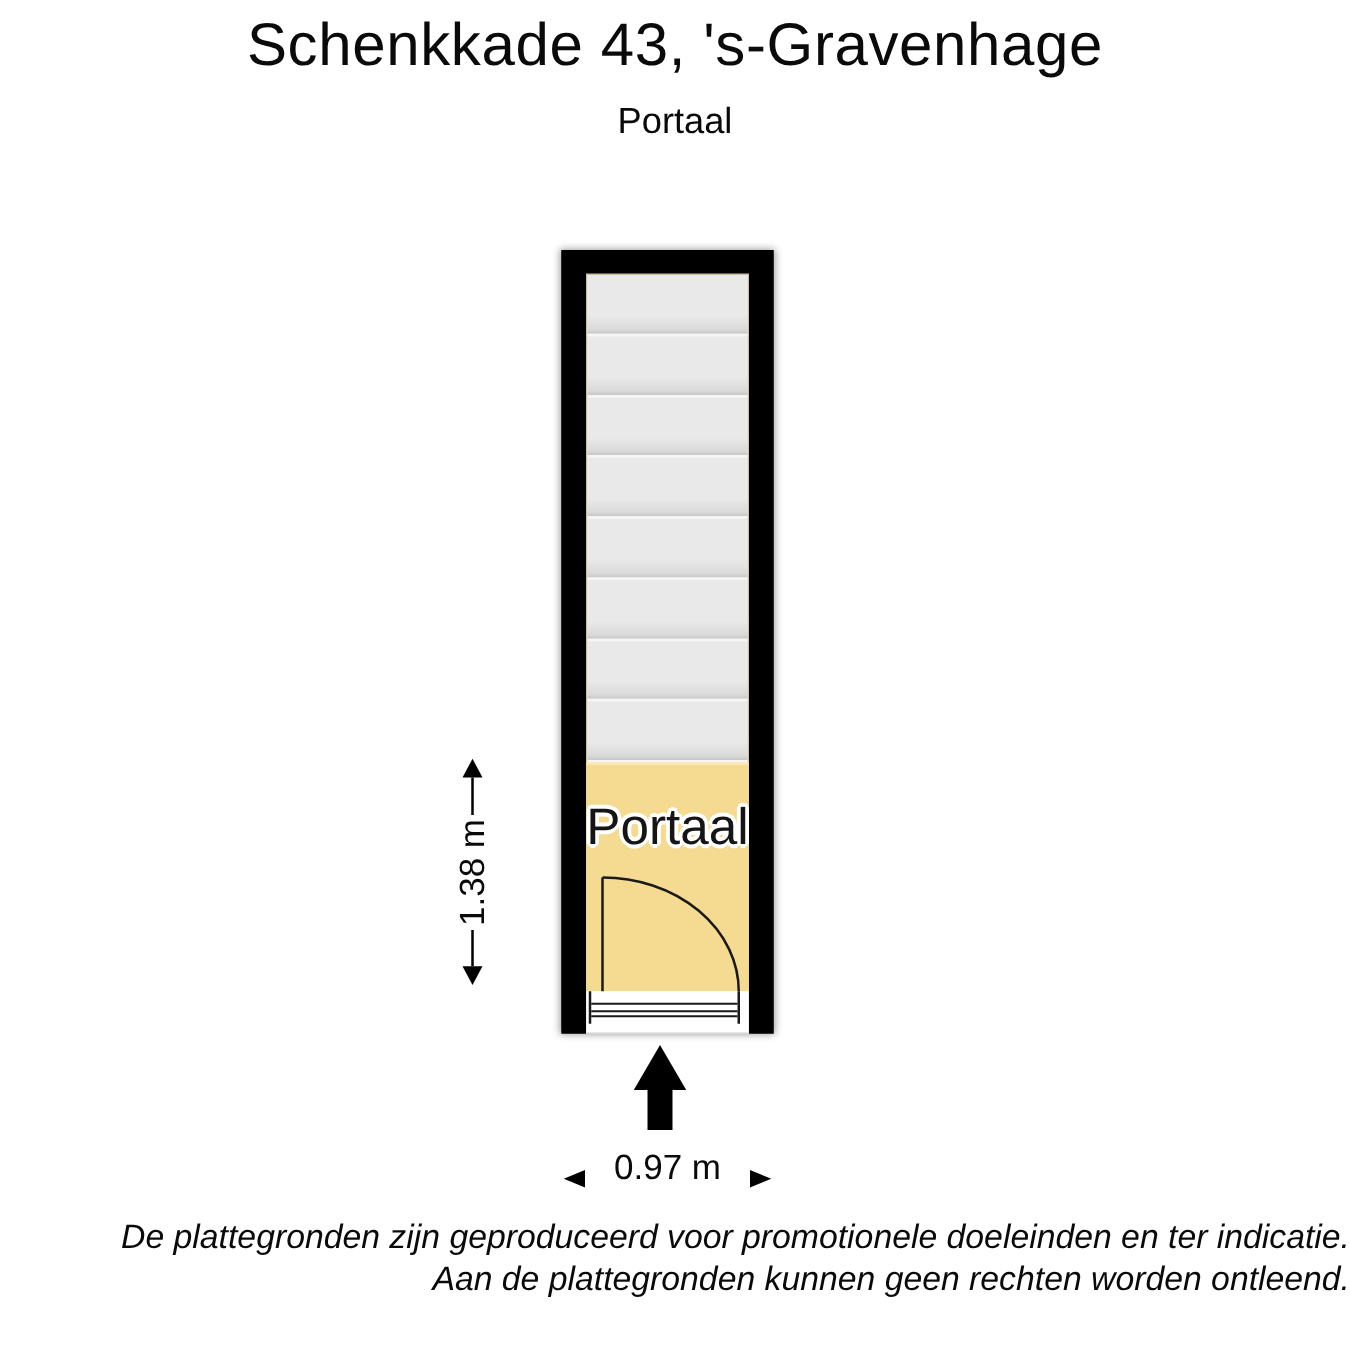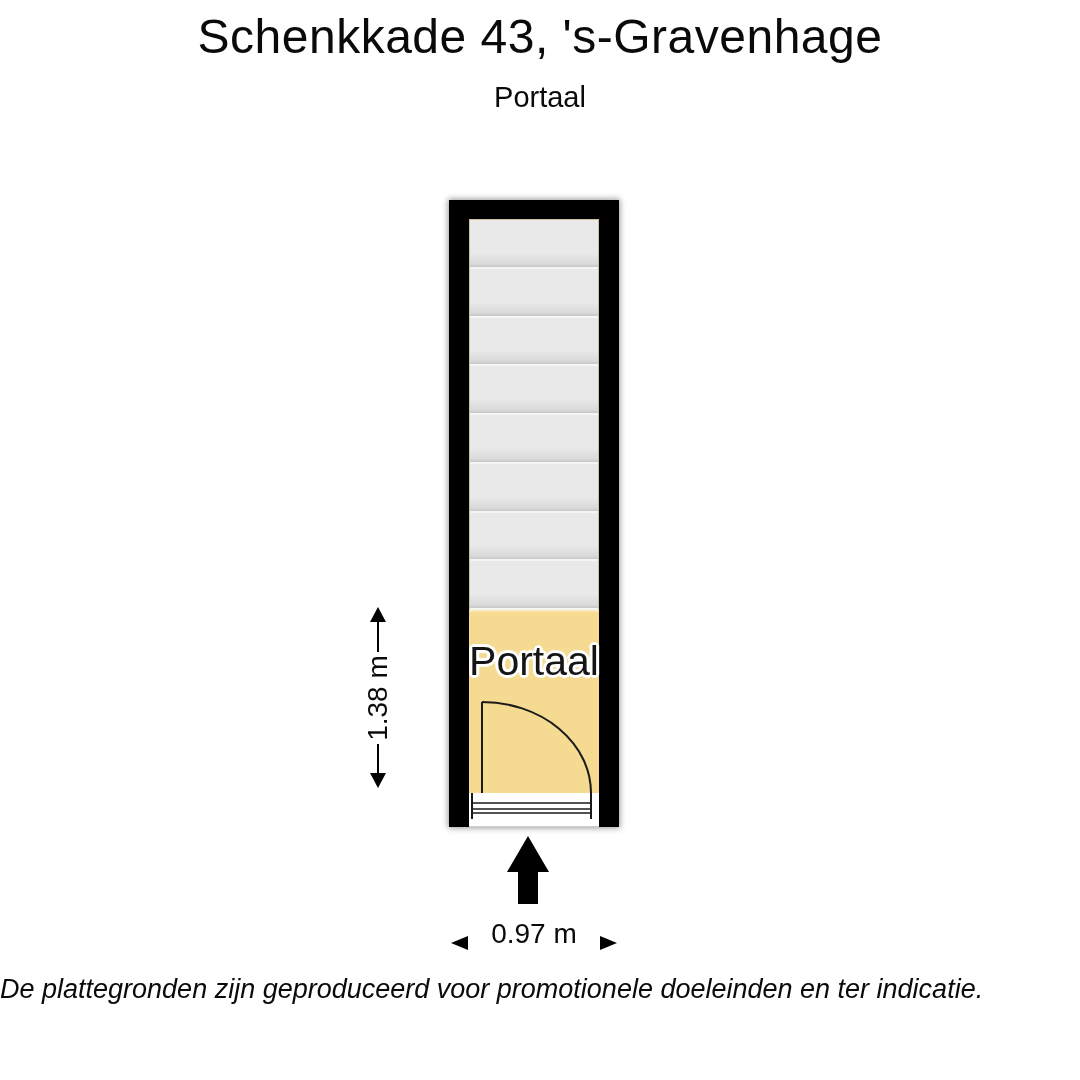--- a/index.html
+++ b/index.html
@@ -71,21 +71,21 @@
   
   .hdim{
     position:absolute;left:449px;top:916px;width:170px;height:34px;
     display:flex;align-items:flex-end;justify-content:center;gap:23px;
   }
   .tri-left{width:0;height:0;border-top:7px solid transparent;border-bottom:7px solid transparent;border-right:17px solid #000;}
   .tri-right{width:0;height:0;border-top:7px solid transparent;border-bottom:7px solid transparent;border-left:17px solid #000;}
   .hlabel{font-size:28px;color:#0a0a0a;white-space:nowrap;}
   
   .footer{
-    position:absolute;top:972px;left:0;width:1080px;text-align:left;
+    position:absolute;top:972px;left:0;width:1080px;text-align:right;
     font-style:italic;font-size:27px;line-height:34px;color:#0a0a0a;
   }
 </style>
 </head>
 <body>
 
 <div class="canvas">
 
   <div class="title">Schenkkade 43, 's-Gravenhage</div>
   <div class="subtitle">Portaal</div>
@@ -140,15 +140,16 @@
   </div>
 
   <div class="hdim">
     <div class="tri-left"></div>
     <span class="hlabel">0.97 m</span>
     <div class="tri-right"></div>
   </div>
 
   <div class="footer">
     <div>De plattegronden zijn geproduceerd voor promotionele doeleinden en ter indicatie.</div>
+    <div>Aan de plattegronden kunnen geen rechten worden ontleend.</div>
   </div>
 
 </div>
 
 </body></html>

